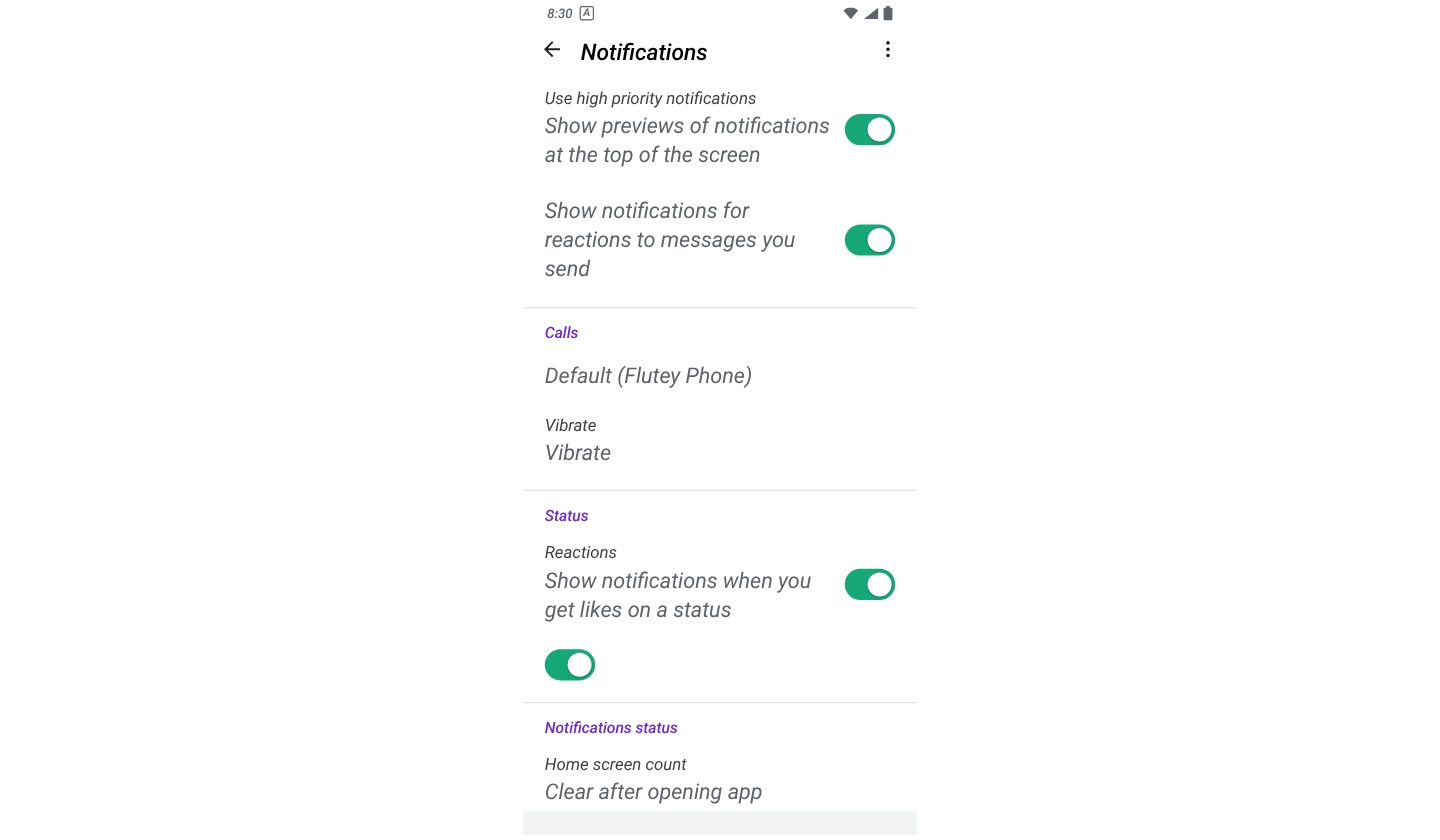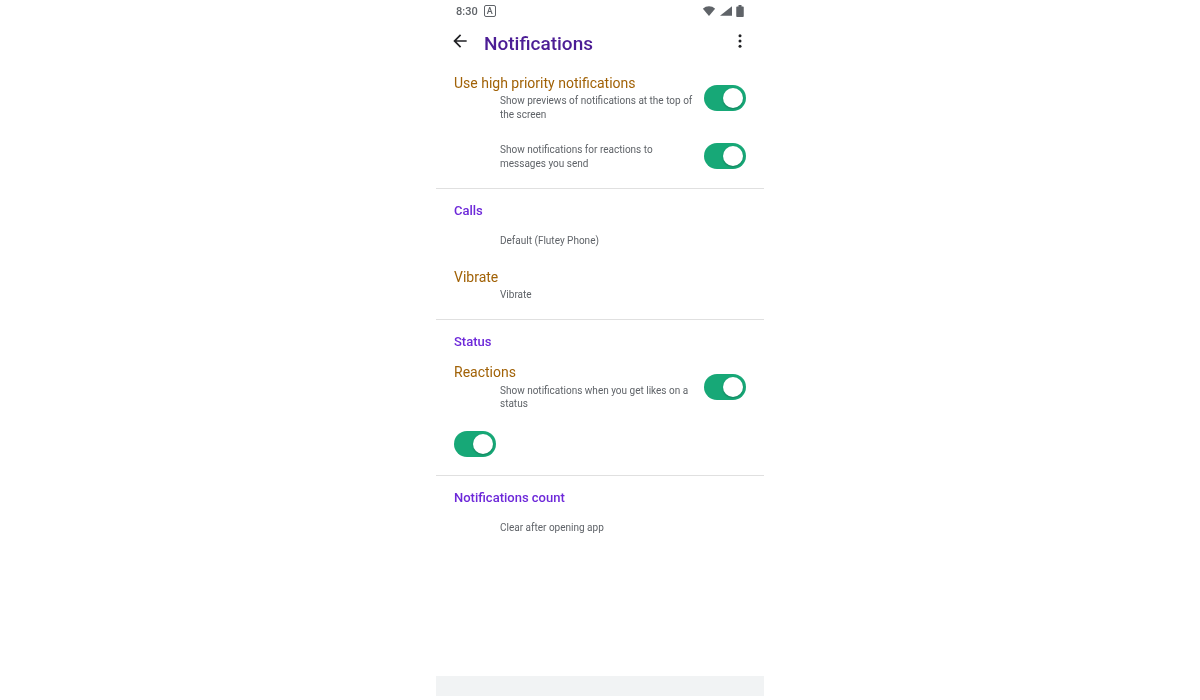--- a/index.html
+++ b/index.html
@@ -12,20 +12,21 @@
     color: #202124;
     overflow: hidden;
   }
   .phone {
     position: absolute;
     left: 436px;
     top: 0;
     width: 328px;
     height: 690px;
     background: #ffffff;
+    font-style: italic;
   }
   .status-bar {
     height: 22px;
     display: flex;
     align-items: center;
     justify-content: space-between;
     padding: 0 20px;
     font-size: 11px;
     color: #5f6368;
     font-weight: 500;
@@ -43,21 +44,21 @@
   .back-btn {
     width: 32px; height: 32px;
     display:flex; align-items:center; justify-content:center;
     border-radius:50%;
     cursor:pointer;
   }
   .appbar-title {
     font-size: 19px;
     font-weight: 500;
     margin-left: 8px;
-    color:#4c1d95;
+    color:#000000;
     flex:1;
   }
   .more-btn {
     width: 32px; height:32px;
     display:flex; align-items:center; justify-content:center;
     cursor:pointer;
   }
 
   .scroll {
     height: calc(690px - 22px - 42px);
@@ -66,29 +67,28 @@
   }
 
   .row {
     padding: 10px 18px 10px 18px;
     display:flex;
     align-items:center;
   }
   .row .txt { flex:1; min-width:0; padding-right:8px;}
   .row .title {
     font-size: 14px;
-    color:#a16207;
+    color:#404040;
     line-height:1.3;
   }
   .row .sub {
-    font-size: 10px;
+    font-size: 18px;
     color:#5f6368;
     line-height:1.35;
     margin-top:2px;
-    margin-left:46px;
   }
 
   .section-header {
     font-size: 13px;
     color:#6d28d9;
     padding: 14px 18px 4px 18px;
     font-weight:500;
   }
 
   .divider {
@@ -238,24 +238,25 @@
     </div>
 
     <div class="row">
       <div class="toggle on">
           <div class="knob"></div>
         </div>
     </div>
 
     <div class="divider"></div>
 
-    <div class="section-header">Notifications count</div>
+    <div class="section-header">Notifications status</div>
 
     <div class="row" style="padding-bottom:4px;">
       <div class="txt">
+        <div class="title">Home screen count</div>
         <div class="sub">Clear after opening app</div>
       </div>
     </div>
 
   </div>
 
   <div class="home-indicator"></div>
 </div>
 
 <div class="shadow-slab"></div>

